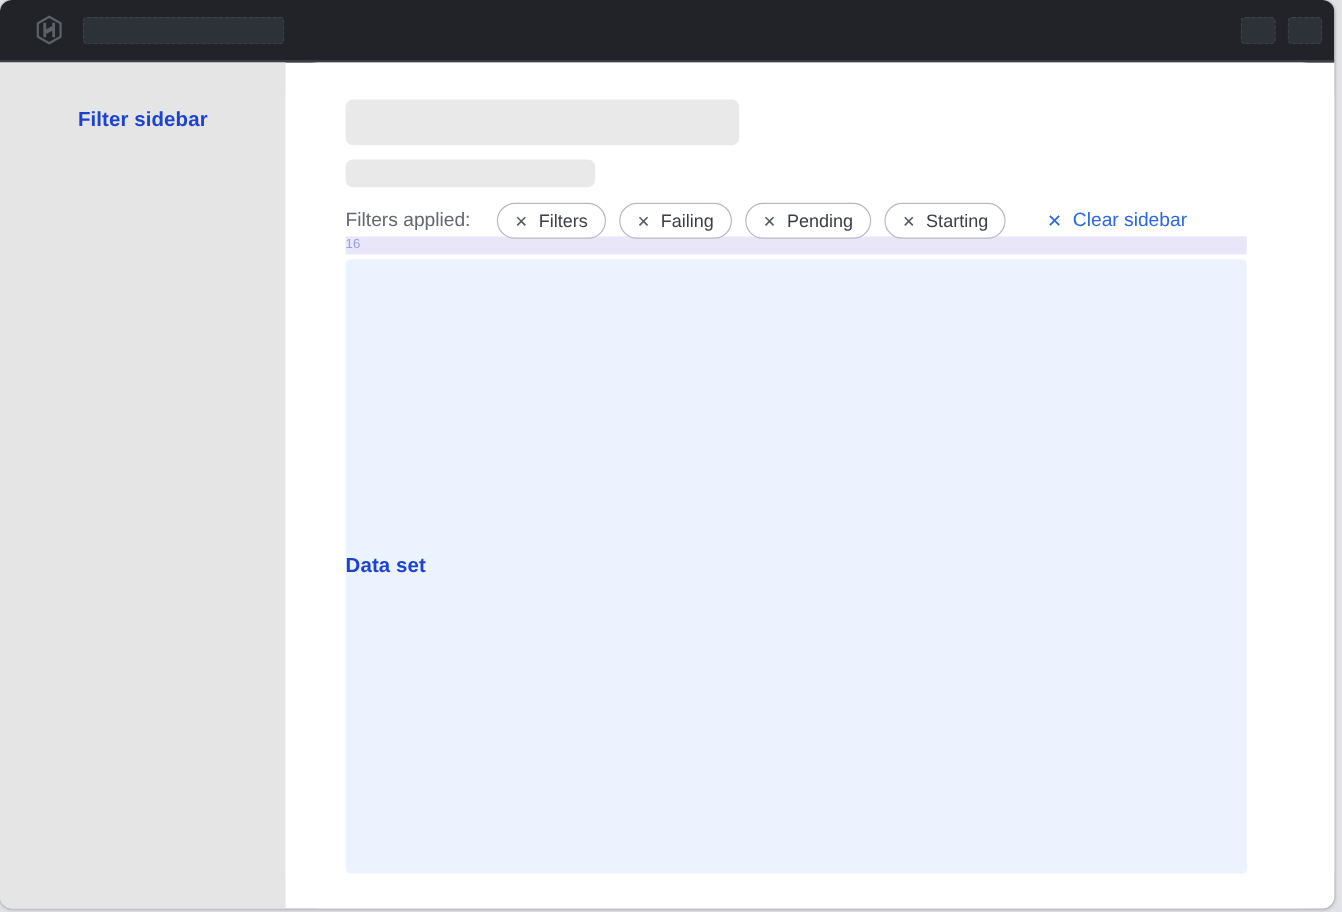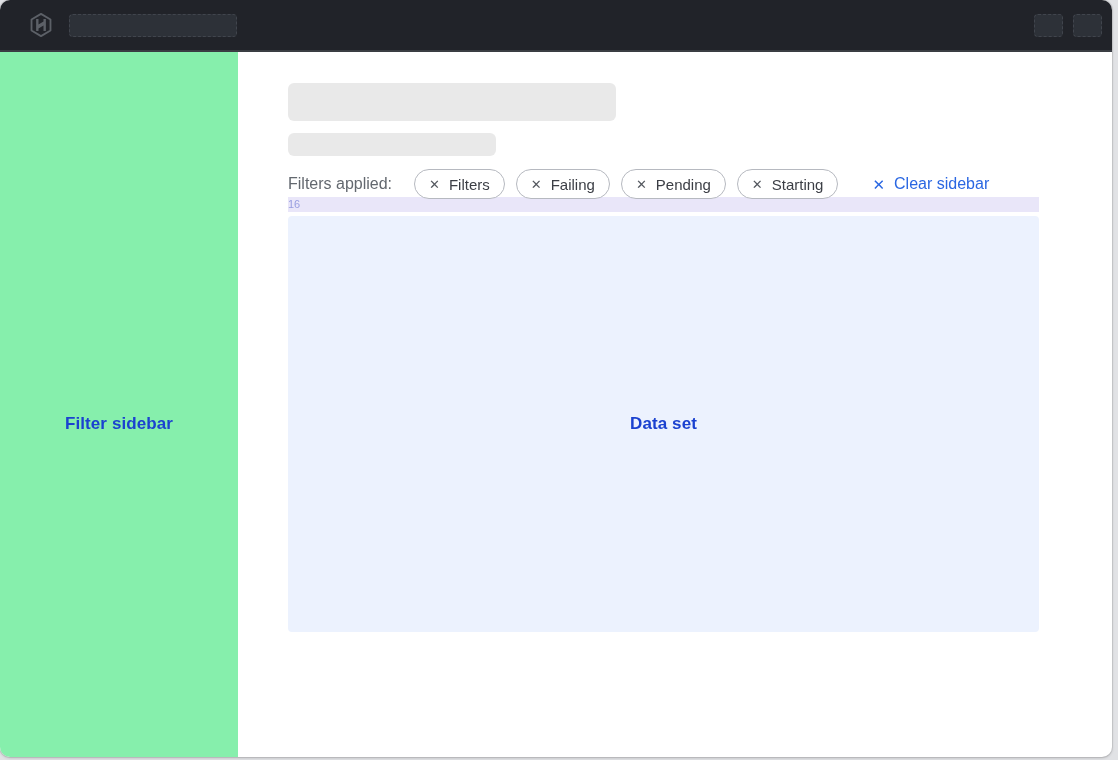--- a/index.html
+++ b/index.html
@@ -40,22 +40,22 @@
     background: #2d3138;
     border: 1px dashed #41454d;
     border-radius: 4px;
   }
   .hdr-btn + .hdr-btn { margin-left: 10px; }
 
   
   .app-body { display: flex; height: 705px; }
   .sidebar {
     width: 238px; flex: 0 0 238px;
-    background: #86efac;
-    display: flex; align-items: center; justify-content: center;
+    background: #e5e5e5;
+    display: flex; align-items: flex-start; justify-content: center;
     padding-top: 38px;
   }
   .sidebar-label, .dataset-label {
     color: #1b42d0;
     font-weight: 700;
     font-size: 17px;
     letter-spacing: 0.1px;
   }
   .main { flex: 1; background: #ffffff; border-radius: 27px; }
   .content { width: 751px; margin: 31px 0 0 50px; }
@@ -105,24 +105,24 @@
     height: 15px; margin-top: -2px;
     background: #e9e6f9;
     display: flex; justify-content: flex-start; align-items: center;
   }
   .measure-bar span {
     font-size: 11px; color: #989ee0; line-height: 15px;
   }
 
   
   .dataset {
-    height: 416px; margin-top: 4px;
+    height: 512px; margin-top: 4px;
     background: #ecf2fe;
     border-radius: 4px;
-    display: flex; align-items: center; justify-content: center;
+    display: flex; align-items: center; justify-content: flex-start;
   }
 </style>
 </head>
 <body>
 
 <div class="window">
 
   <header class="app-header">
     <div class="logo-wrap">
       <svg viewBox="0 0 48 48" width="26" height="26" aria-hidden="true">

